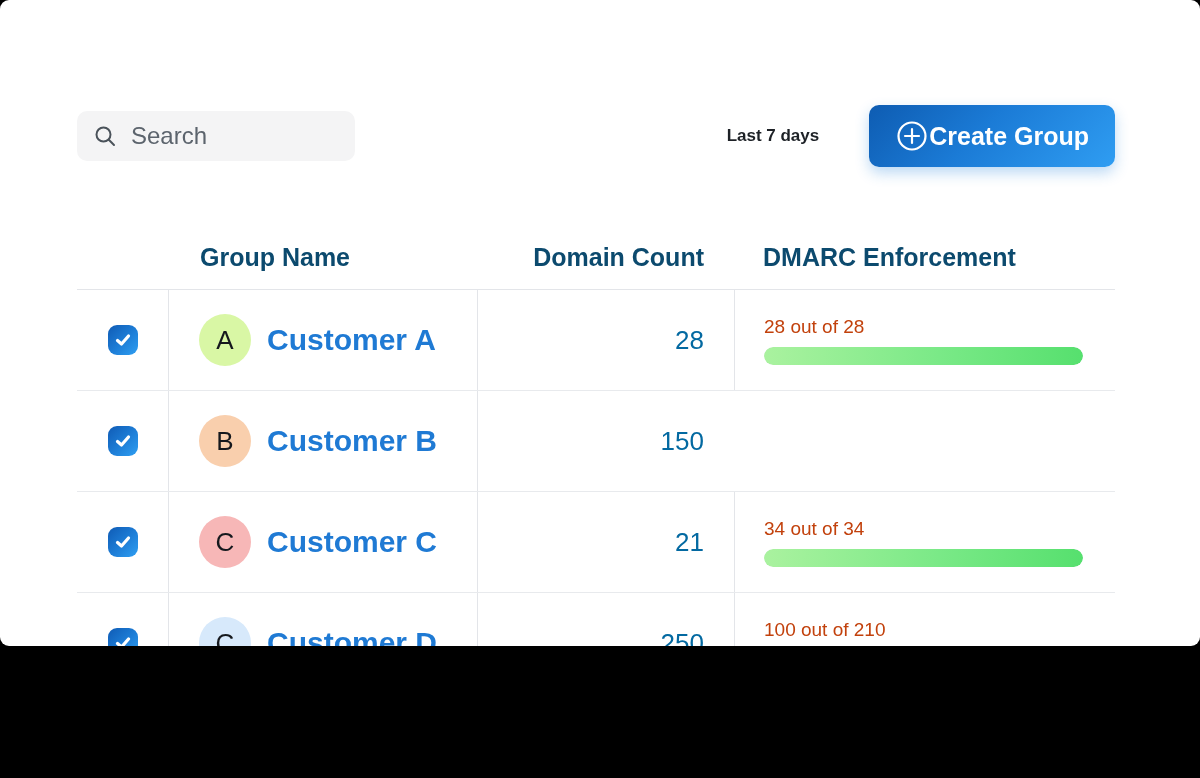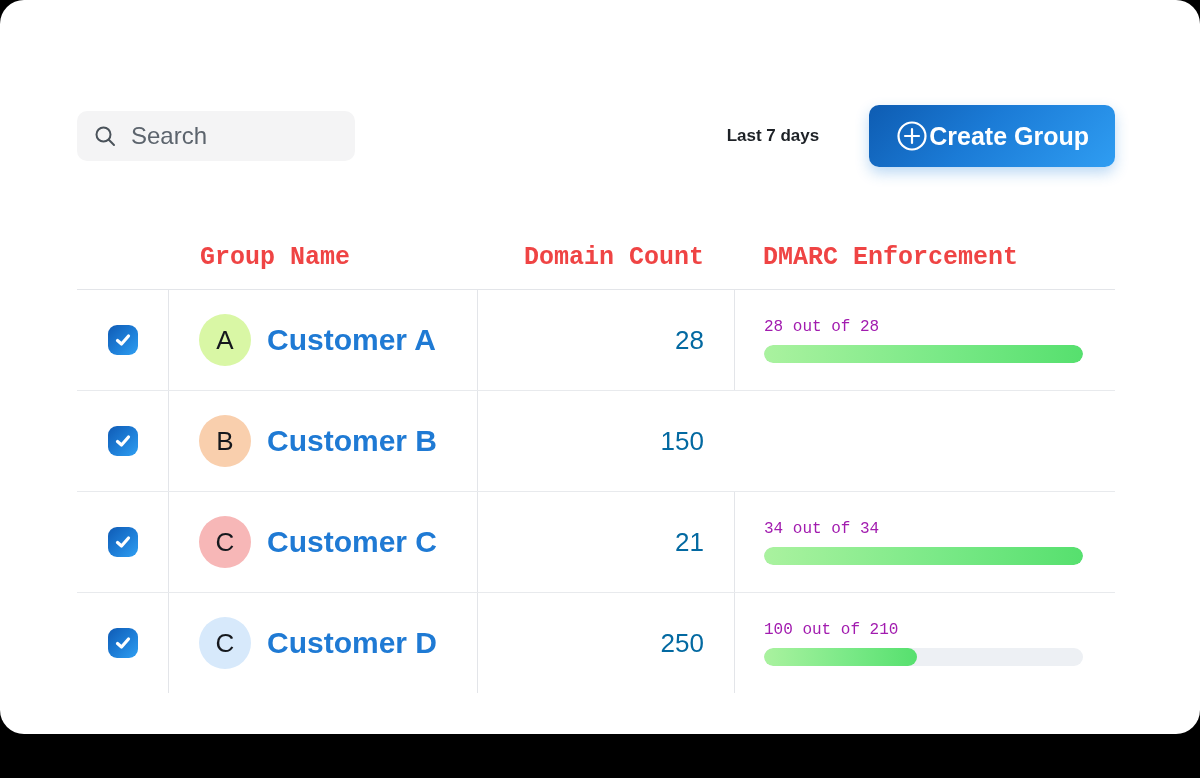--- a/index.html
+++ b/index.html
@@ -1,20 +1,20 @@
 <!DOCTYPE html>
 <html><head>
 <meta charset="utf-8">
 <style>
   html,body{margin:0;padding:0;background:#000;}
   .card{
     position:relative;
-    width:1200px;height:734px;
+    width:1200px;height:646px;
     background:#fff;
-    border-radius:24px;
+    border-radius:9px;
     overflow:hidden;
     font-family:"Liberation Sans", sans-serif;
     color:#15181d;
   }
   
   .toolbar{
     position:absolute;left:77px;right:85px;top:105px;height:62px;
     display:flex;align-items:center;
   }
   .search-box{
@@ -49,21 +49,21 @@
   .table{
     position:absolute;left:77px;top:225px;width:1038px;
   }
   .thead,.trow{
     display:grid;
     grid-template-columns:91px 309px 257px 381px;
   }
   .thead{height:64px;border-bottom:1px solid #e3e5e9;}
   .th{
     display:flex;align-items:center;
-    font-size:25px;font-weight:700;color:#ef4444;font-family:Liberation Mono, monospace;
+    font-size:25px;font-weight:700;color:#0c4a6e;
   }
   .th.name{padding-left:32px;}
   .th.count{justify-content:flex-end;padding-right:30px;}
   .th.dmarc{padding-left:29px;}
   .trow{height:100px;}
   .trow:not(:last-child){border-bottom:1px solid #e8eaed;}
   .cell{display:flex;align-items:center;box-sizing:border-box;}
   .cell.cb{justify-content:center;}
   .cell.name{border-left:1px solid #e3e5e9;padding-left:30px;gap:16px;}
   .cell.count{border-left:1px solid #e3e5e9;justify-content:flex-end;
@@ -77,21 +77,21 @@
   }
   .avatar{
     width:52px;height:52px;border-radius:50%;
     display:flex;align-items:center;justify-content:center;
     font-size:26px;color:#15181d;flex:none;
   }
   .group-link{
     font-size:30px;font-weight:600;color:#1f7ad4;
     text-decoration:none;cursor:pointer;
   }
-  .enf-label{font-size:16px;color:#a21caf;margin-bottom:9px;font-family:Liberation Mono, monospace;}
+  .enf-label{font-size:19px;color:#c2410c;margin-bottom:9px;}
   .enf-track{
     height:18px;border-radius:9px;background:#edf0f4;overflow:hidden;
   }
   .enf-fill{
     height:100%;border-radius:9px;
     background:linear-gradient(90deg,#aaf29f 0%,#7ae987 55%,#56e06e 100%);
   }
 </style>
 </head>
 <body>

